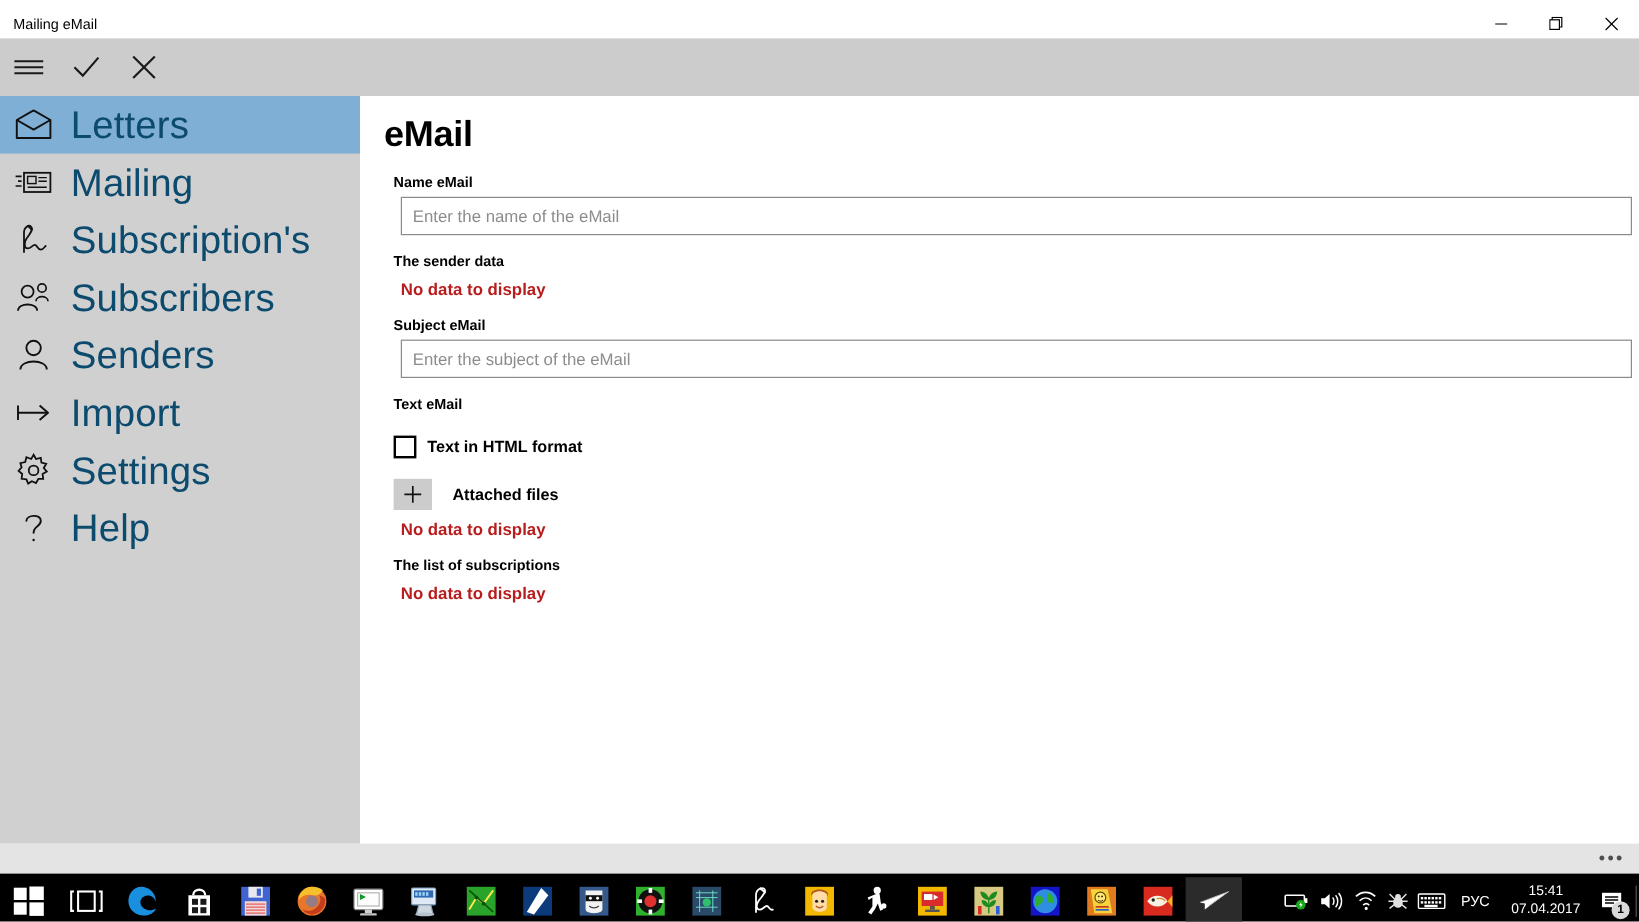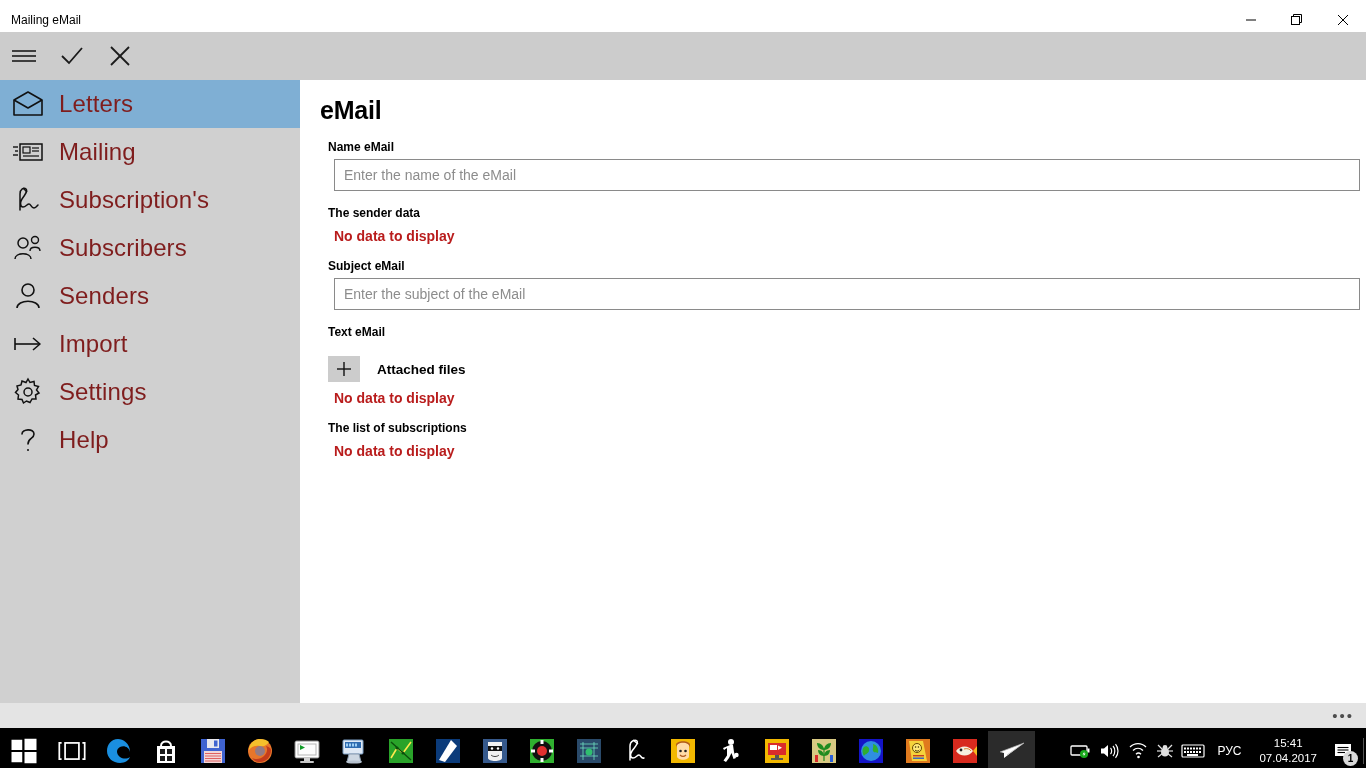--- a/index.html
+++ b/index.html
@@ -67,38 +67,38 @@
     box-sizing: border-box;
   }
   .navitem.selected { background: #7fafd4; }
   .navicon {
     width: 44px; height: 48px;
     display: flex; align-items: center; justify-content: center;
     flex: 0 0 44px;
   }
   .navicon svg { display: block; }
   .navlabel {
-    font-size: 24px;
-    color: #7f1d1d;
+    font-size: 32px;
+    color: #0c4a6e;
     font-weight: 300;
     letter-spacing: 0.1px;
     margin-left: 9px;
     white-space: nowrap;
   }
 
   
   .content {
     position: absolute; left: 300px; top: 80px;
     width: 1066px; height: 623px;
     background: #ffffff;
     box-sizing: border-box;
     padding: 12px 20px 0 14px;
   }
   .page-title {
-    font-size: 25px;
+    font-size: 30px;
     font-weight: bold;
     color: #000000;
     margin: 4px 0 0 6px;
     letter-spacing: -0.2px;
   }
   .field-label {
     font-size: 12px;
     font-weight: bold;
     color: #000000;
     margin: 15px 0 5px 14px;
@@ -379,20 +379,24 @@
     <input class="textinput" type="text" placeholder="Enter the name of the eMail" style="">
 
     <div class="field-label">The sender data</div>
     <div class="nodata">No data to display</div>
 
     <div class="field-label">Subject eMail</div>
     <input class="textinput" type="text" placeholder="Enter the subject of the eMail" style="">
 
     <div class="field-label">Text eMail</div>
 
+    <div class="checkrow">
+      <span class="checkbox"></span>
+      <span class="checkrow-label">Text in HTML format</span>
+    </div>
 
     <div class="attachrow">
       <span class="plusbtn">
         <svg width="16" height="16" viewBox="0 0 16 16">
           <line x1="8" y1="1" x2="8" y2="15" stroke="#111" stroke-width="1.4"></line>
           <line x1="1" y1="8" x2="15" y2="8" stroke="#111" stroke-width="1.4"></line>
         </svg>
       </span>
       <span class="attach-label">Attached files</span>
     </div>

